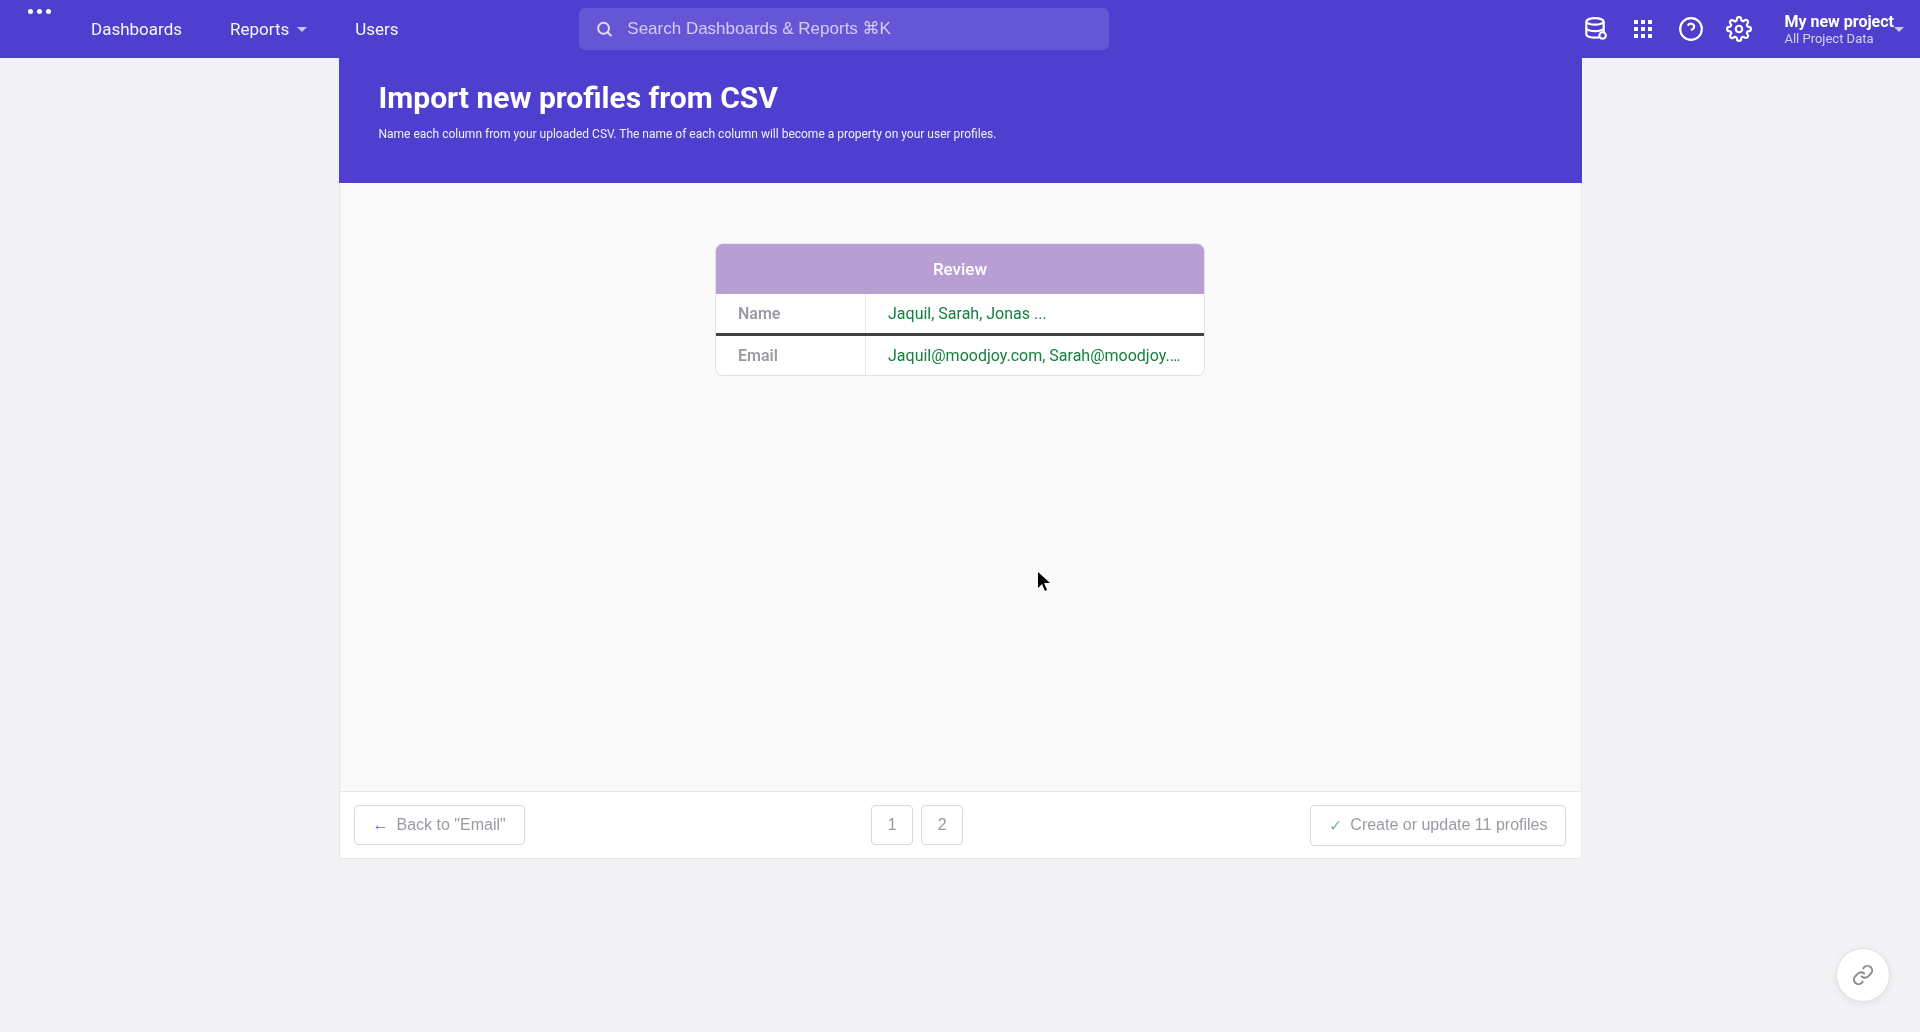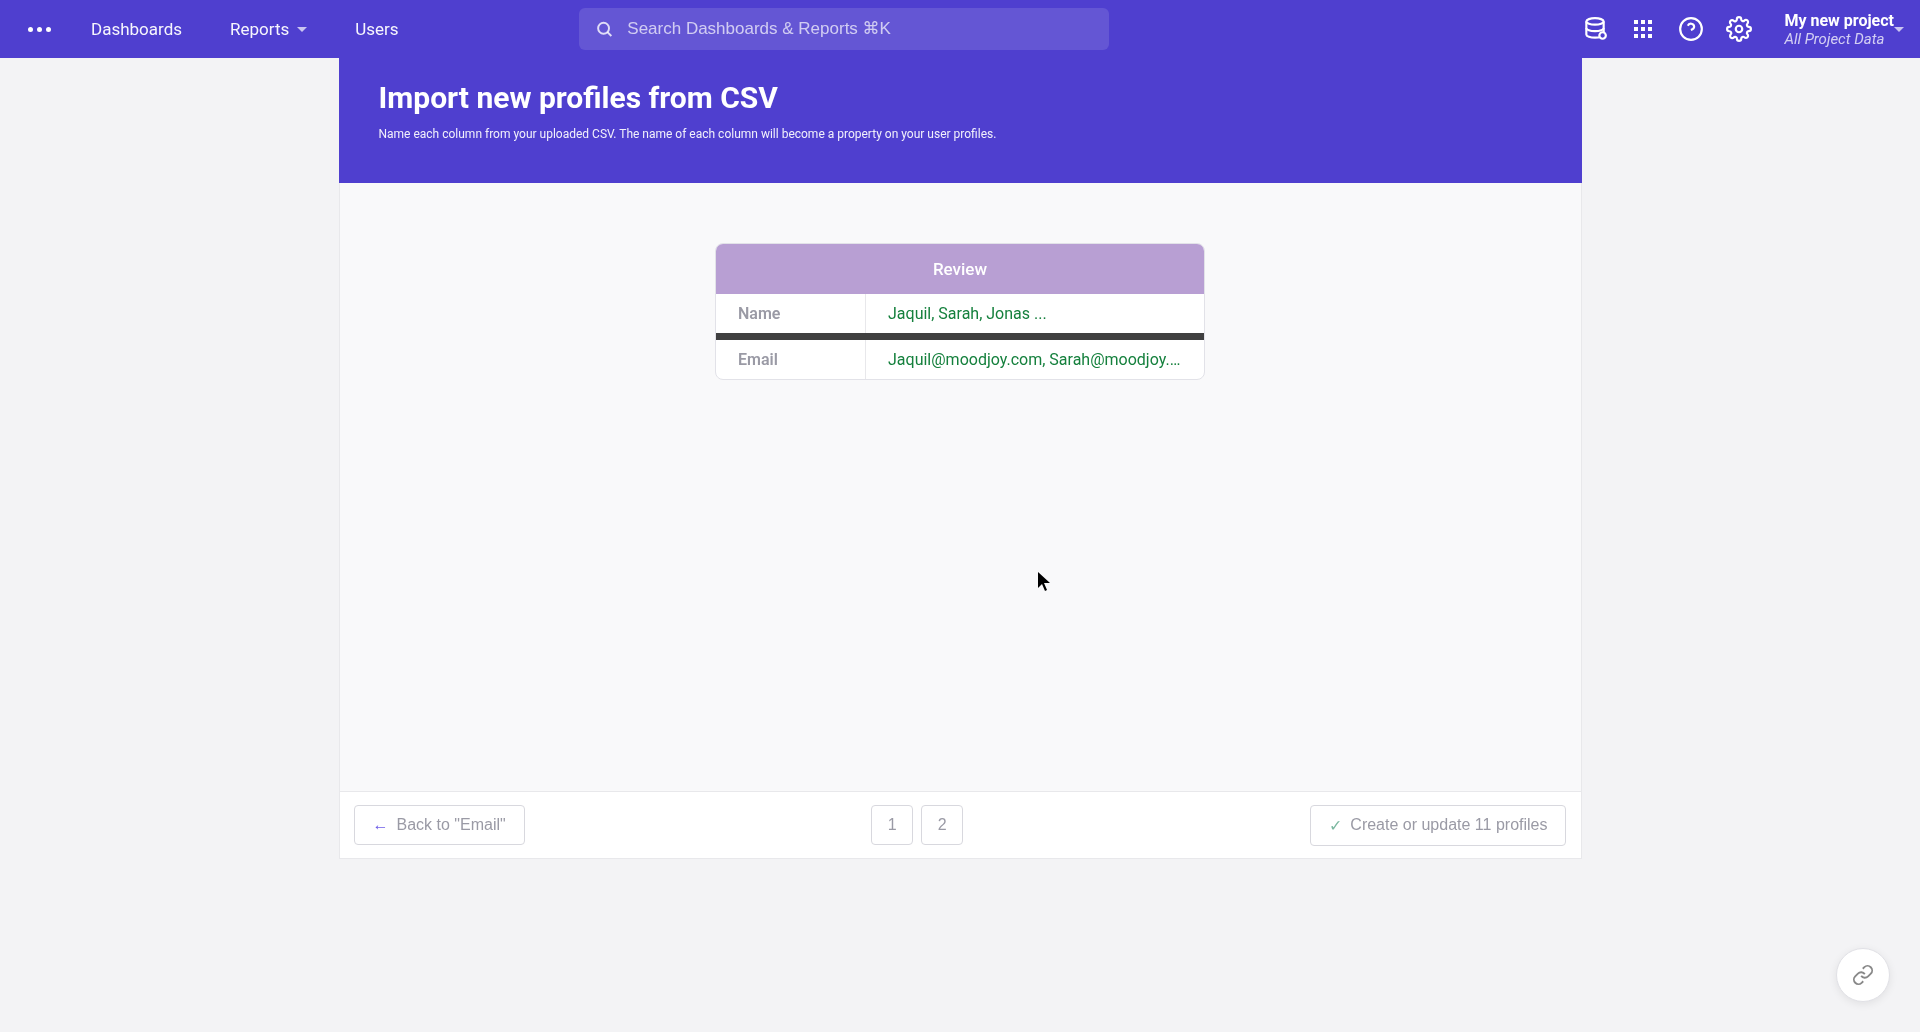--- a/index.html
+++ b/index.html
@@ -17,21 +17,20 @@
     .top-nav {
       background: #4f3fcf;
       height: 58px;
       display: flex;
       align-items: center;
       padding: 0 16px;
       color: white;
     }
     .nav-left {
       display: flex;
-      align-items: center;
       gap: 8px;
     }
     .dots-icon {
       display: flex;
       gap: 4px;
       padding: 8px 12px;
     }
     .dots-icon span {
       width: 5px;
       height: 5px;
@@ -99,23 +98,22 @@
       padding-left: 10px;
     }
     .project-text {
       text-align: left;
     }
     .project-name {
       font-size: 16px;
       font-weight: 700;
     }
     .project-subtitle {
-      font-size: 15px;
+      font-size: 13px;
       color: rgba(255,255,255,0.75);
-      font-style: italic;
     }
     .content-header {
       background: #4f3fcf;
       padding: 22px 40px 42px 40px;
       margin: 0 auto;
       width: 1243px;
     }
     .content-wrapper {
       width: 100%;
       display: flex;
@@ -154,21 +152,21 @@
     .review-header {
       background: #b89fd3;
       color: white;
       text-align: center;
       padding: 15px 0;
       font-size: 17px;
       font-weight: 500;
     }
     .review-row {
       display: flex;
-      border-bottom: 7px solid #404040;
+      border-bottom: 3px solid #404040;
     }
     .review-row:last-child {
       border-bottom: none;
     }
     .review-label {
       width: 150px;
       padding: 10px 22px;
       color: #9a9aa5;
       font-size: 16px;
       font-weight: 600;

